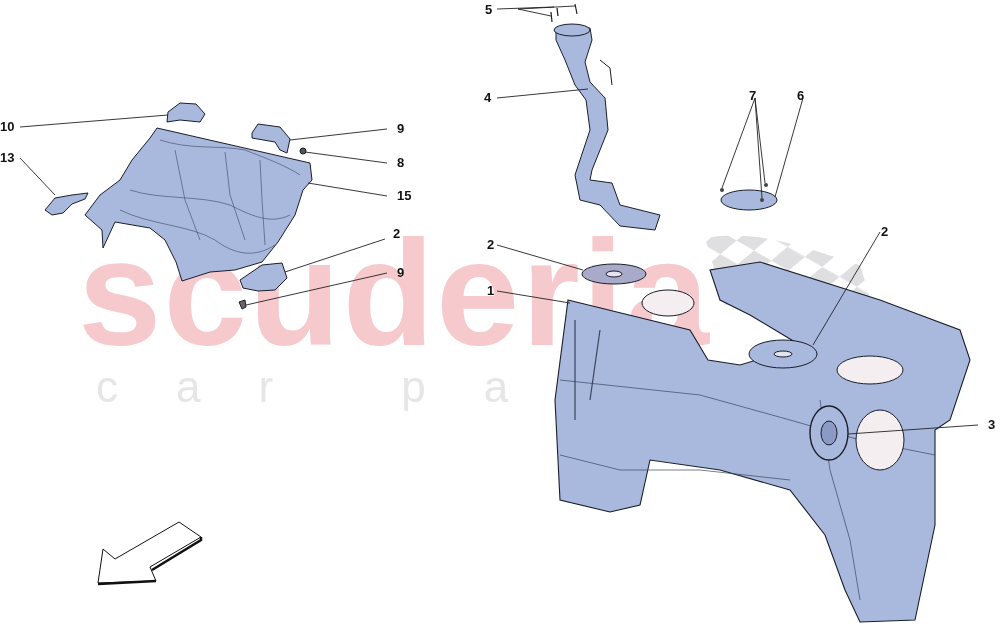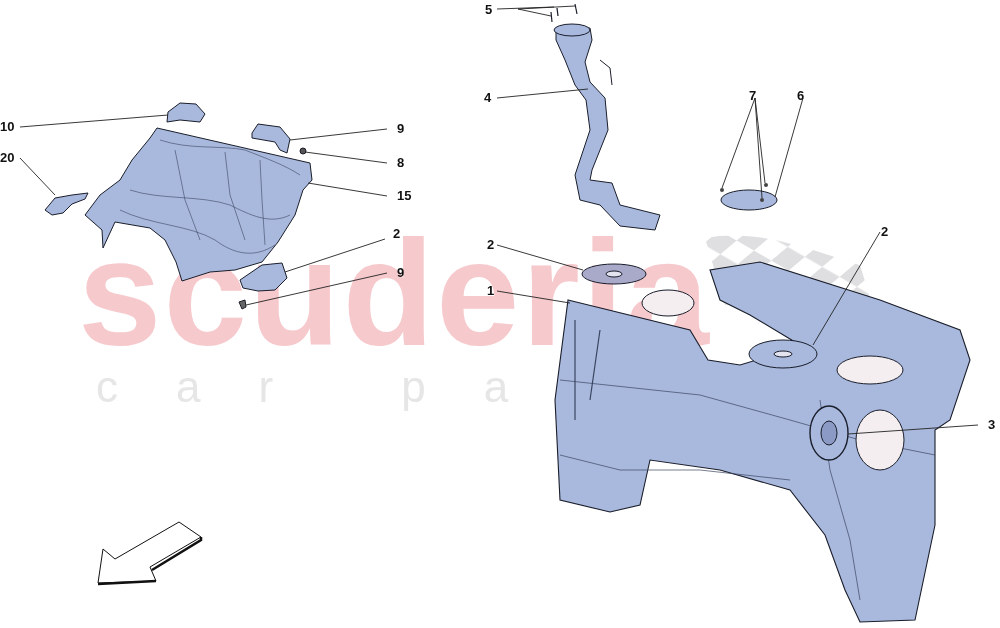--- a/index.html
+++ b/index.html
@@ -116,14 +116,14 @@
 <span class="lbl" style="left:988px;top:418px">3</span>
 <span class="lbl" style="left:484px;top:91px">4</span>
 <span class="lbl" style="left:485px;top:3px">5</span>
 <span class="lbl" style="left:797px;top:89px">6</span>
 <span class="lbl" style="left:749px;top:89px">7</span>
 <span class="lbl" style="left:397px;top:156px">8</span>
 <span class="lbl" style="left:397px;top:266px">9</span>
 <span class="lbl" style="left:0px;top:120px">10</span>
 <span class="lbl" style="left:397px;top:122px">9</span>
 <span class="lbl" style="left:397px;top:189px">15</span>
-<span class="lbl" style="left:0px;top:151px">20</span>
+<span class="lbl" style="left:0px;top:151px">13</span>
 <span class="lbl" style="left:393px;top:227px">2</span>
 
 </body></html>

